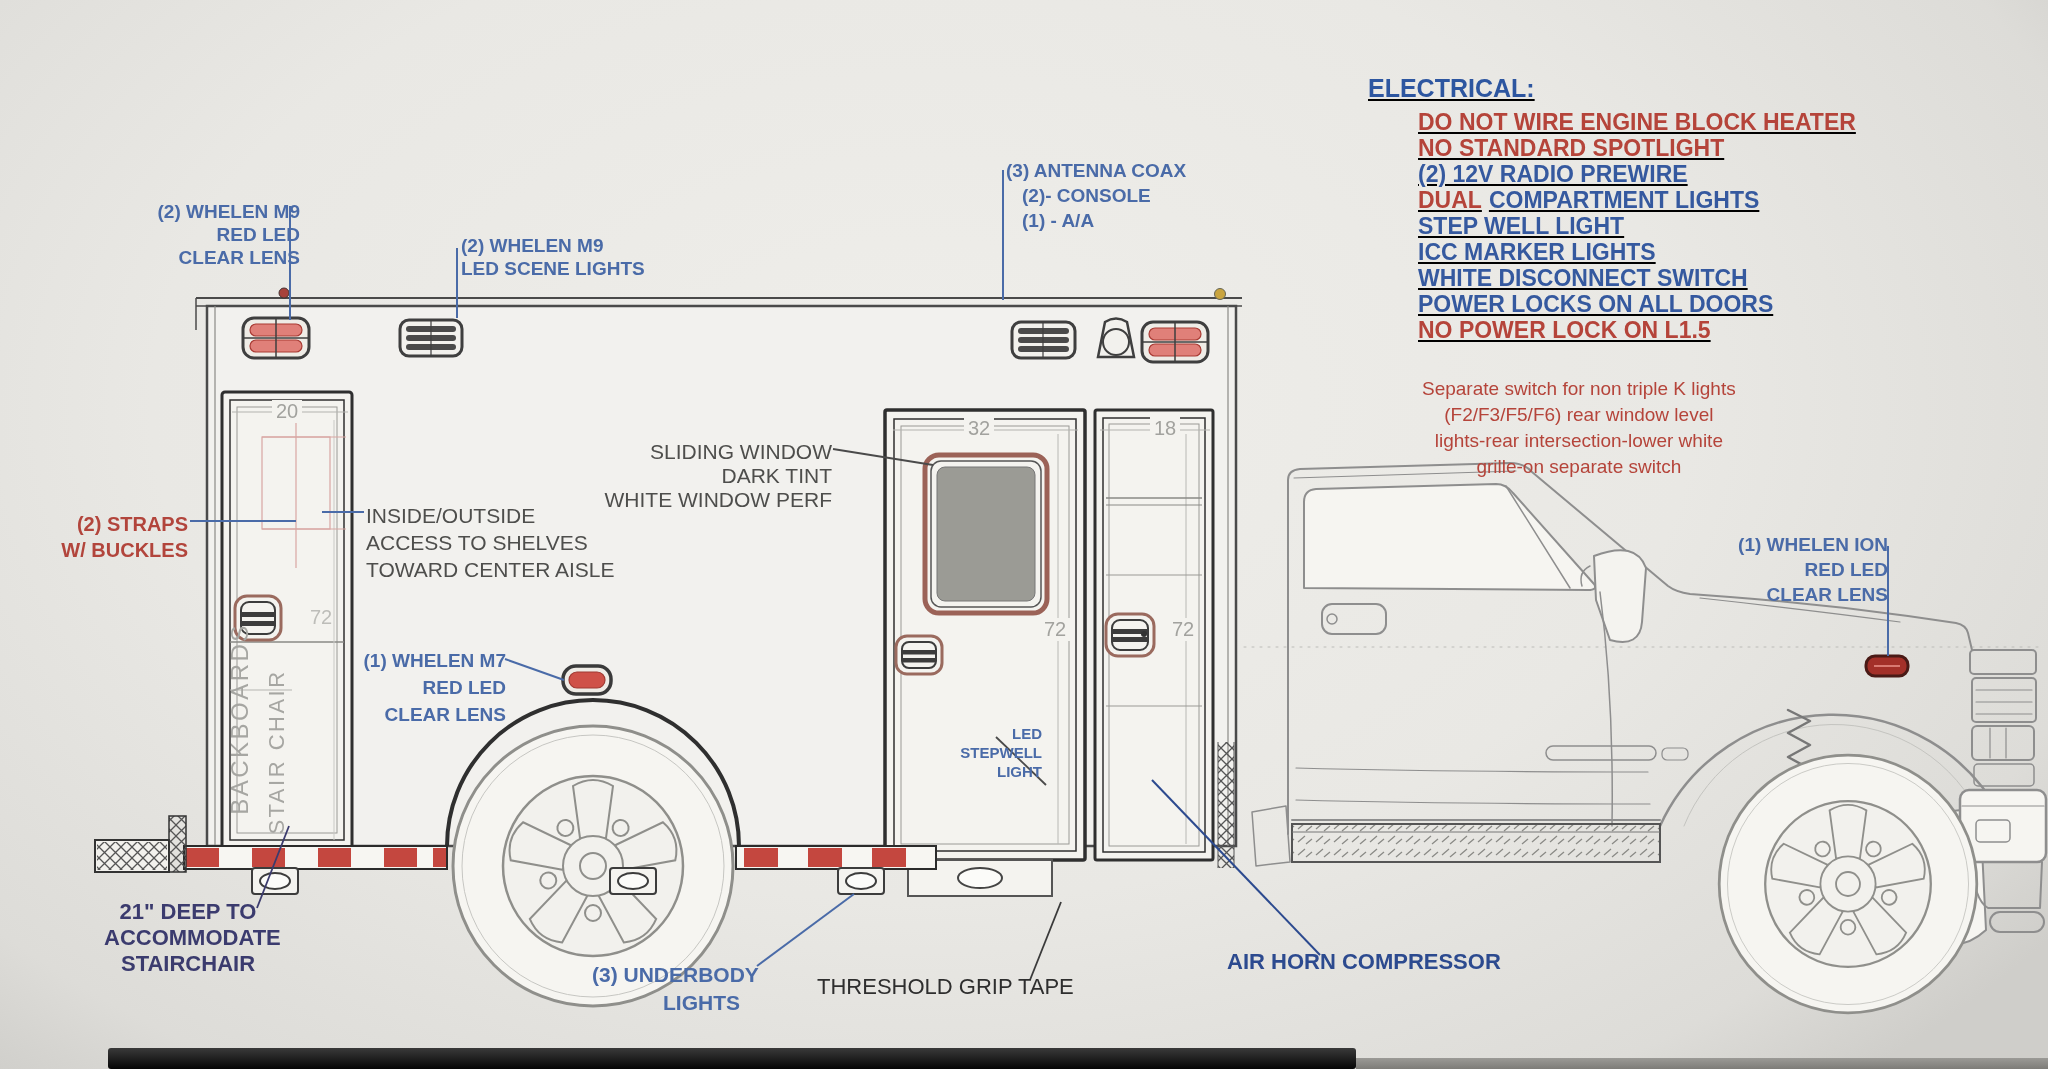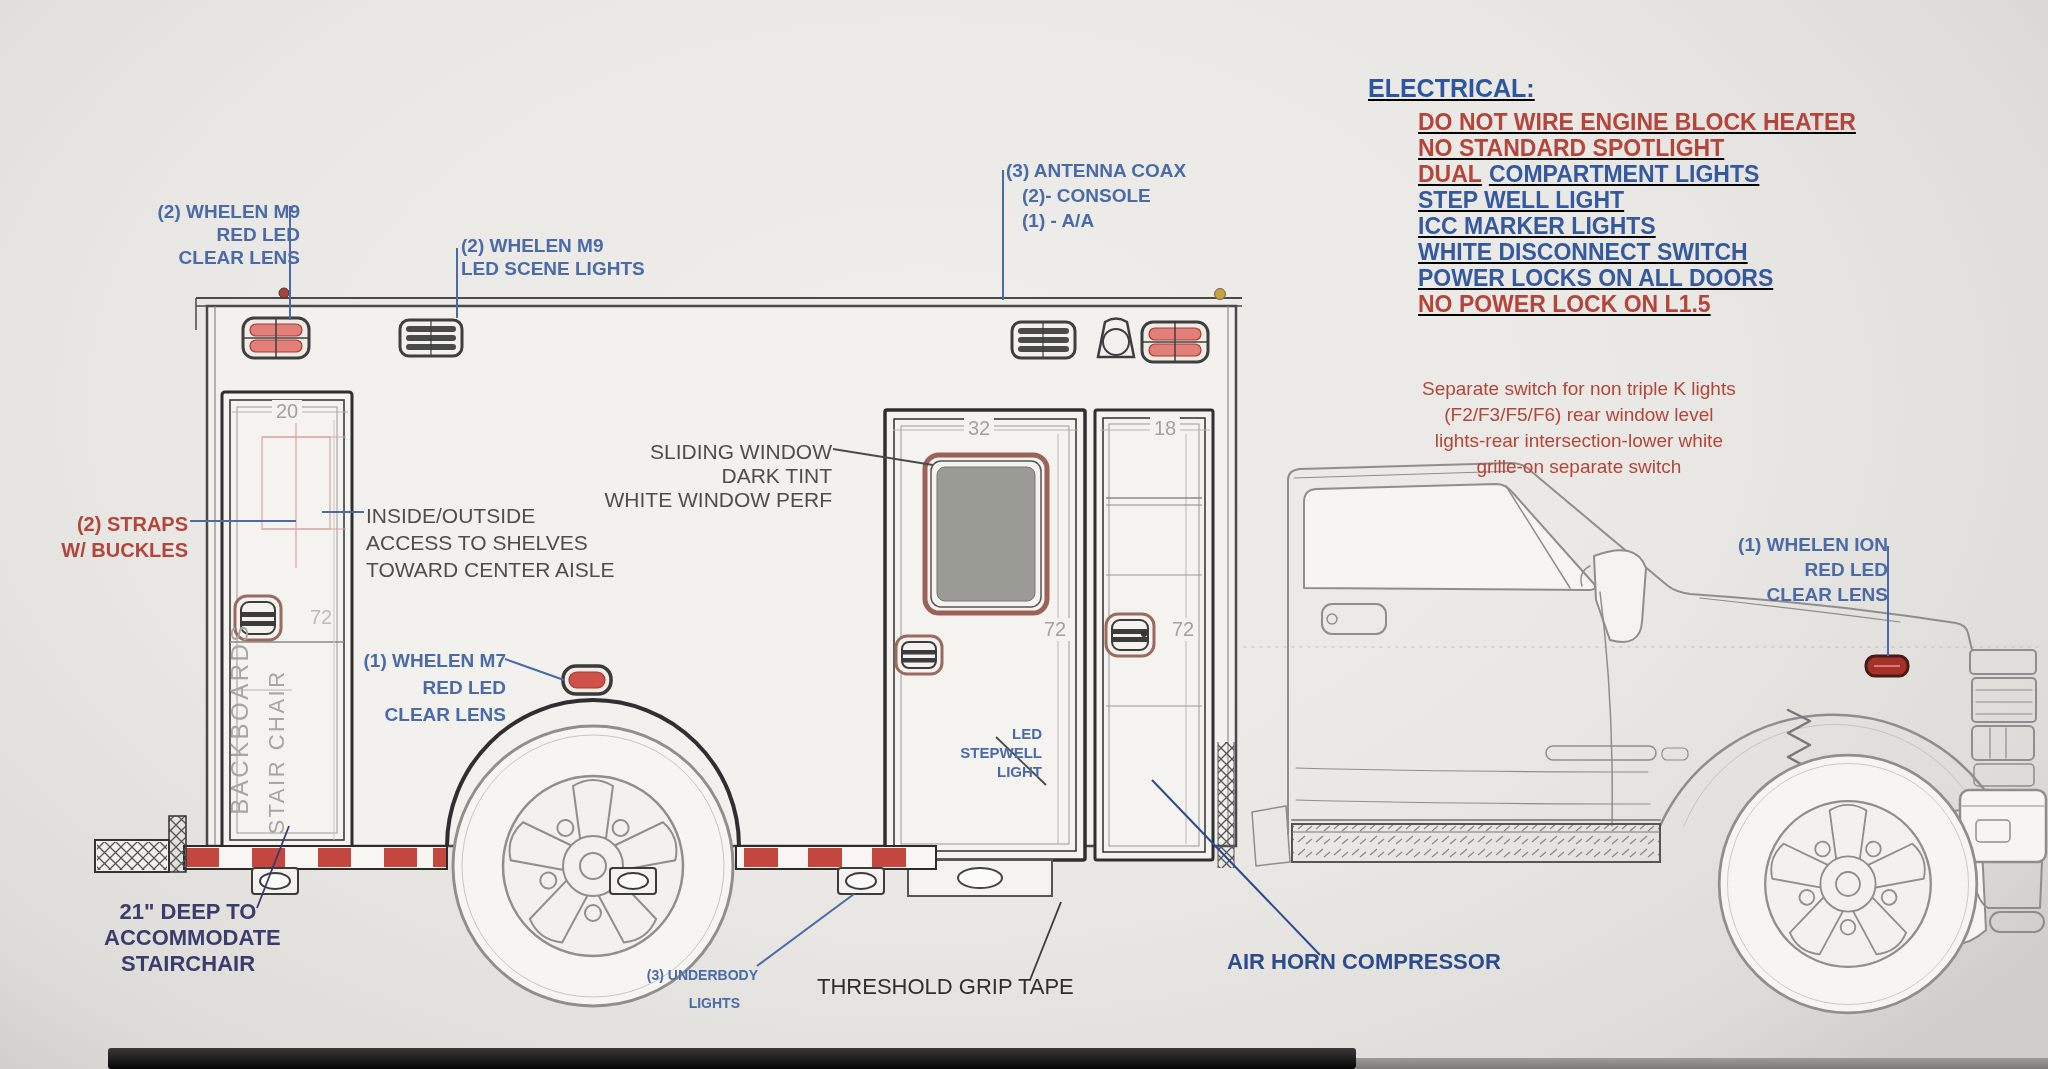--- a/index.html
+++ b/index.html
@@ -303,20 +303,21 @@
   <div>(3) ANTENNA COAX</div>
   <div style="padding-left:16px">(2)- CONSOLE</div>
   <div style="padding-left:16px">(1) - A/A</div>
 </div>
 
 <div id="electrical">
   <div class="e-head">ELECTRICAL:</div>
   <div class="e-items">
     <div class="e-item t-red">DO NOT WIRE ENGINE BLOCK HEATER</div>
     <div class="e-item t-red">NO STANDARD SPOTLIGHT</div>
+    <div class="e-item t-blue">(2) 12V RADIO PREWIRE</div>
     <div class="e-item">
       <span class="t-red">DUAL</span><span class="t-blue" style="margin-left:7px">COMPARTMENT LIGHTS</span>
     </div>
     <div class="e-item t-blue">STEP WELL LIGHT</div>
     <div class="e-item t-blue">ICC MARKER LIGHTS</div>
     <div class="e-item t-blue">WHITE DISCONNECT SWITCH</div>
     <div class="e-item t-blue">POWER LOCKS ON ALL DOORS</div>
     <div class="e-item t-red">NO POWER LOCK ON L1.5</div>
   </div>
 </div>
@@ -356,21 +357,21 @@
   <div>STEPWELL</div>
   <div>LIGHT</div>
 </div>
 
 <div class="lbl navy ca" style="left:104px;top:899px;width:168px;font-size:22px;line-height:26px;">
   <div>21" DEEP TO</div>
   <div>ACCOMMODATE</div>
   <div>STAIRCHAIR</div>
 </div>
 
-<div class="lbl blue ra" style="left:592px;top:961px;width:166px;font-size:14px;line-height:28px;">
+<div class="lbl blue ra" style="left:592px;top:961px;width:166px;font-size:21px;line-height:28px;">
   <div>(3) UNDERBODY</div>
   <div style="padding-right:18px">LIGHTS</div>
 </div>
 
 <div class="lbl dark" style="left:817px;top:974px;font-size:22px;">THRESHOLD GRIP TAPE</div>
 
 <div class="lbl dnavy" style="left:1227px;top:949px;font-size:22px;">AIR HORN COMPRESSOR</div>
 
 <div class="lbl blue ra" style="left:1726px;top:532px;width:162px;font-size:19px;line-height:25px;">
   <div>(1) WHELEN ION</div>

